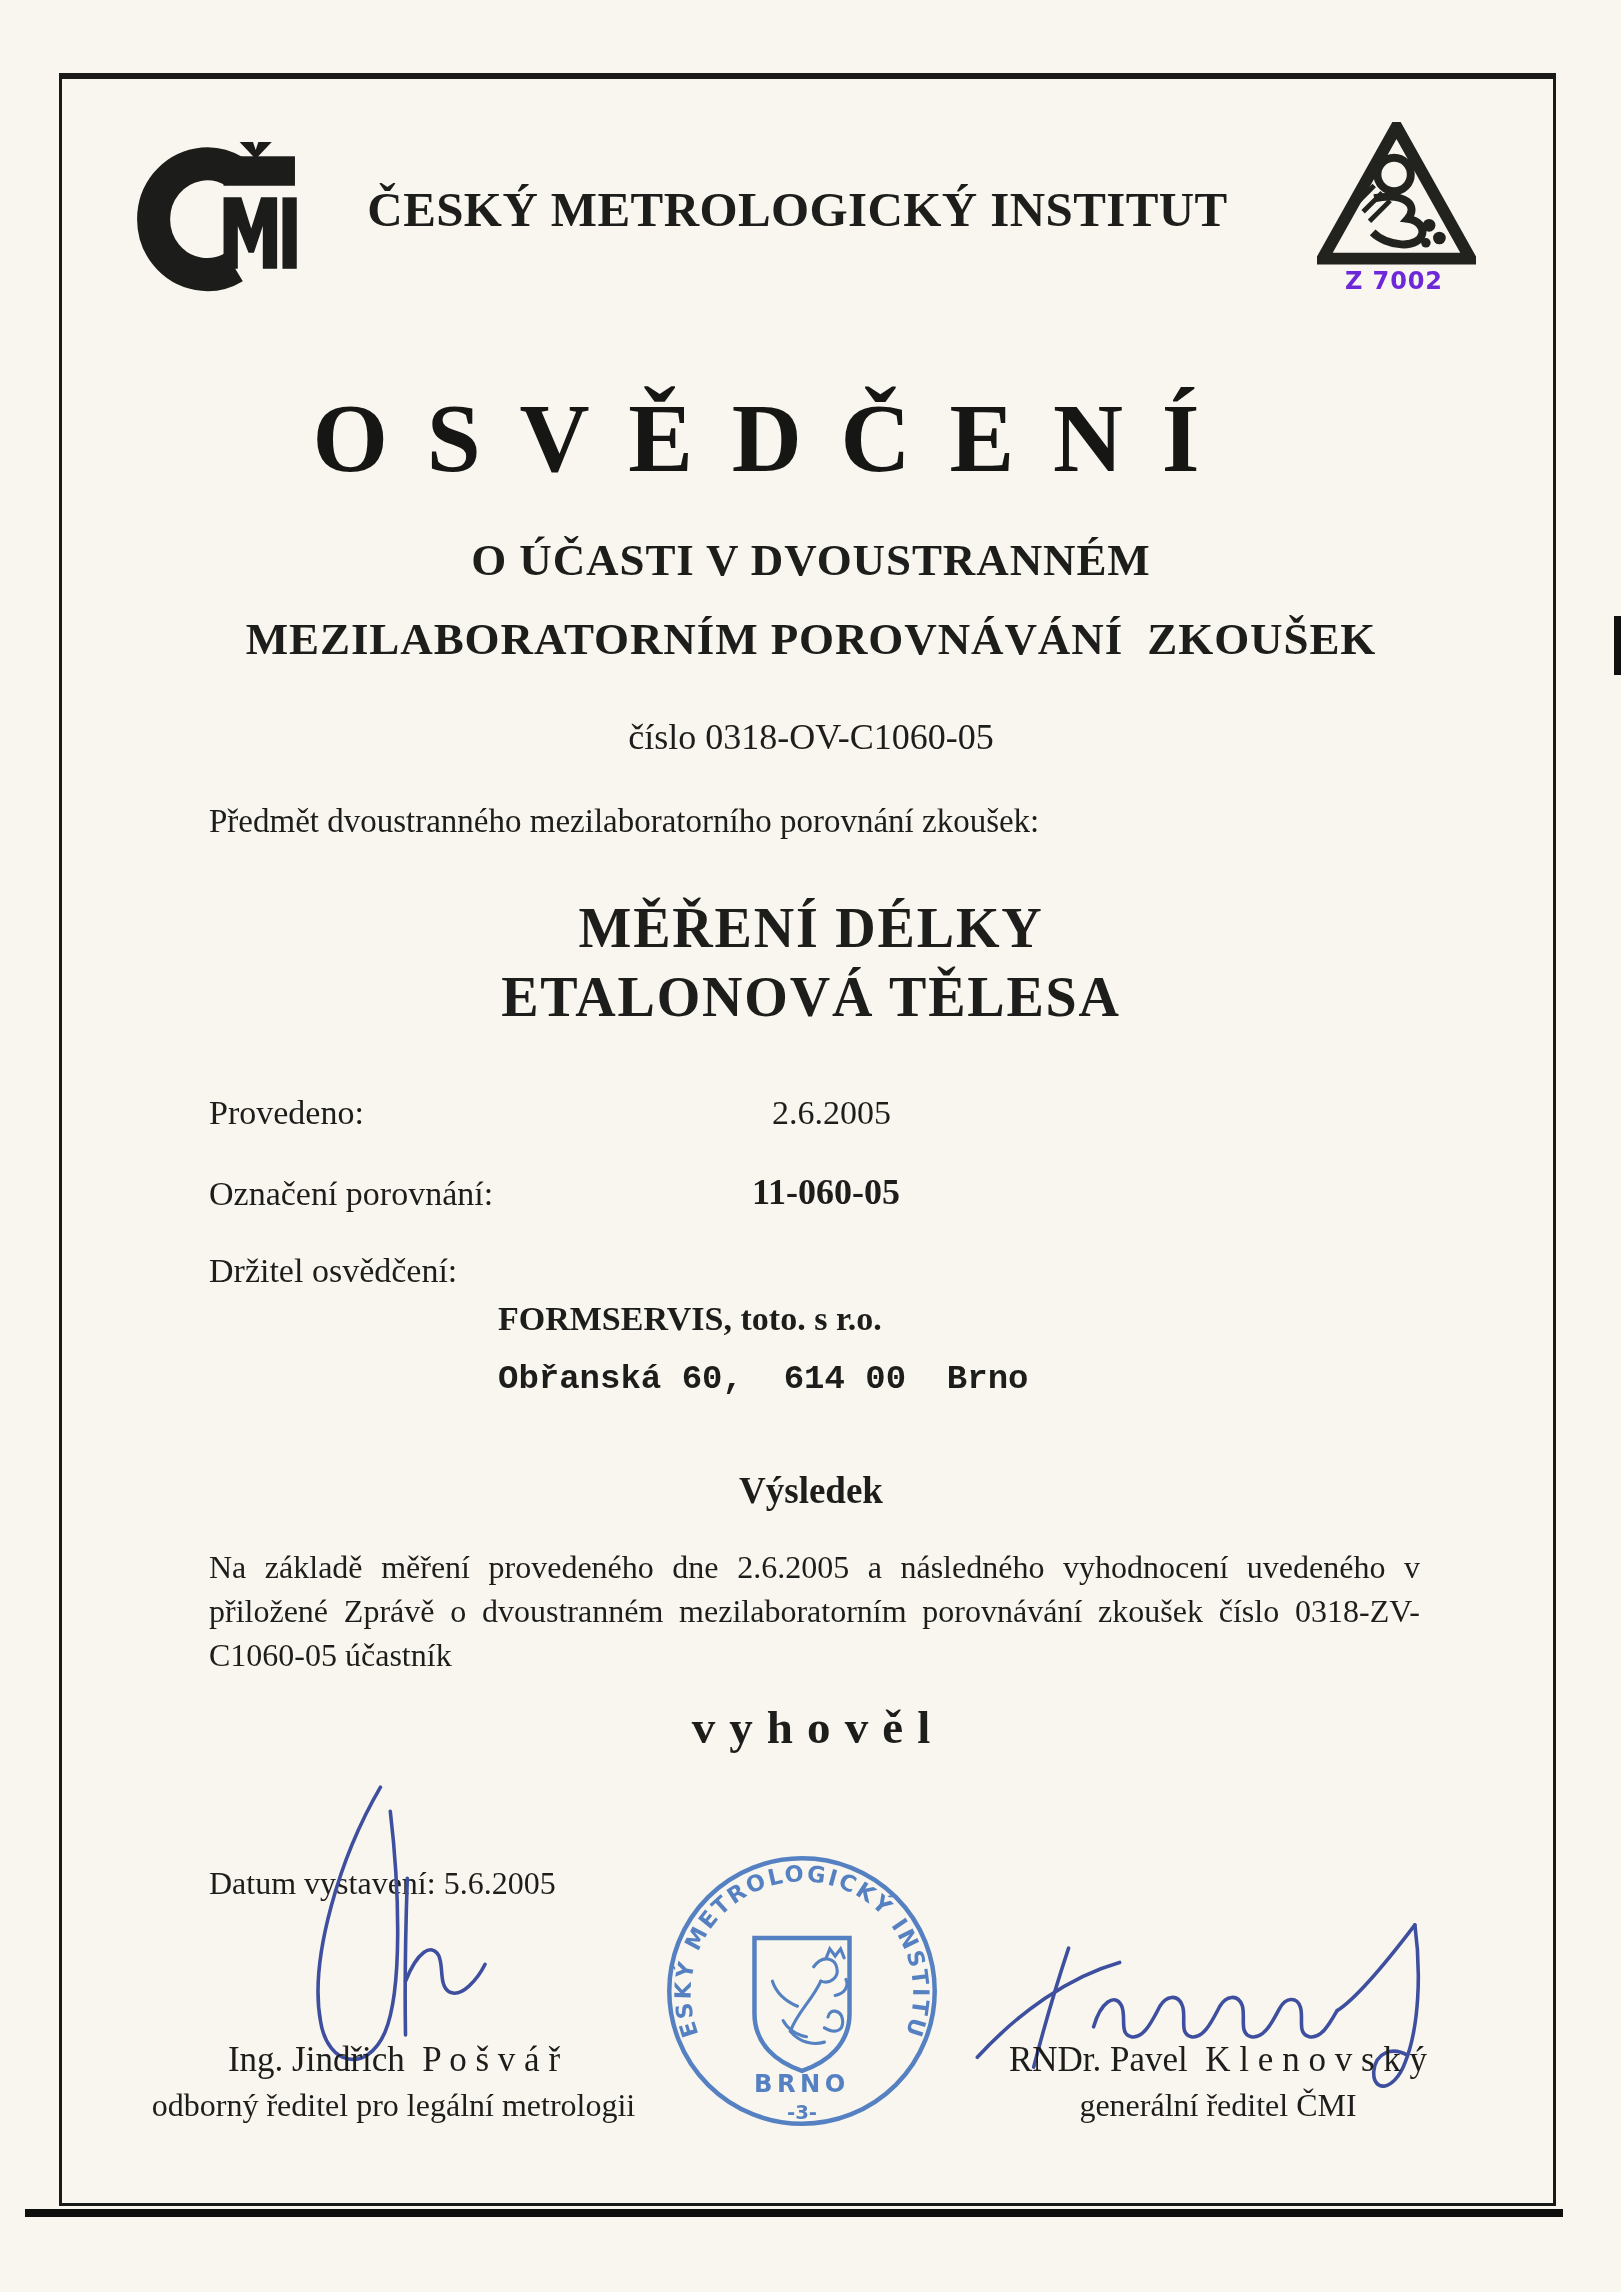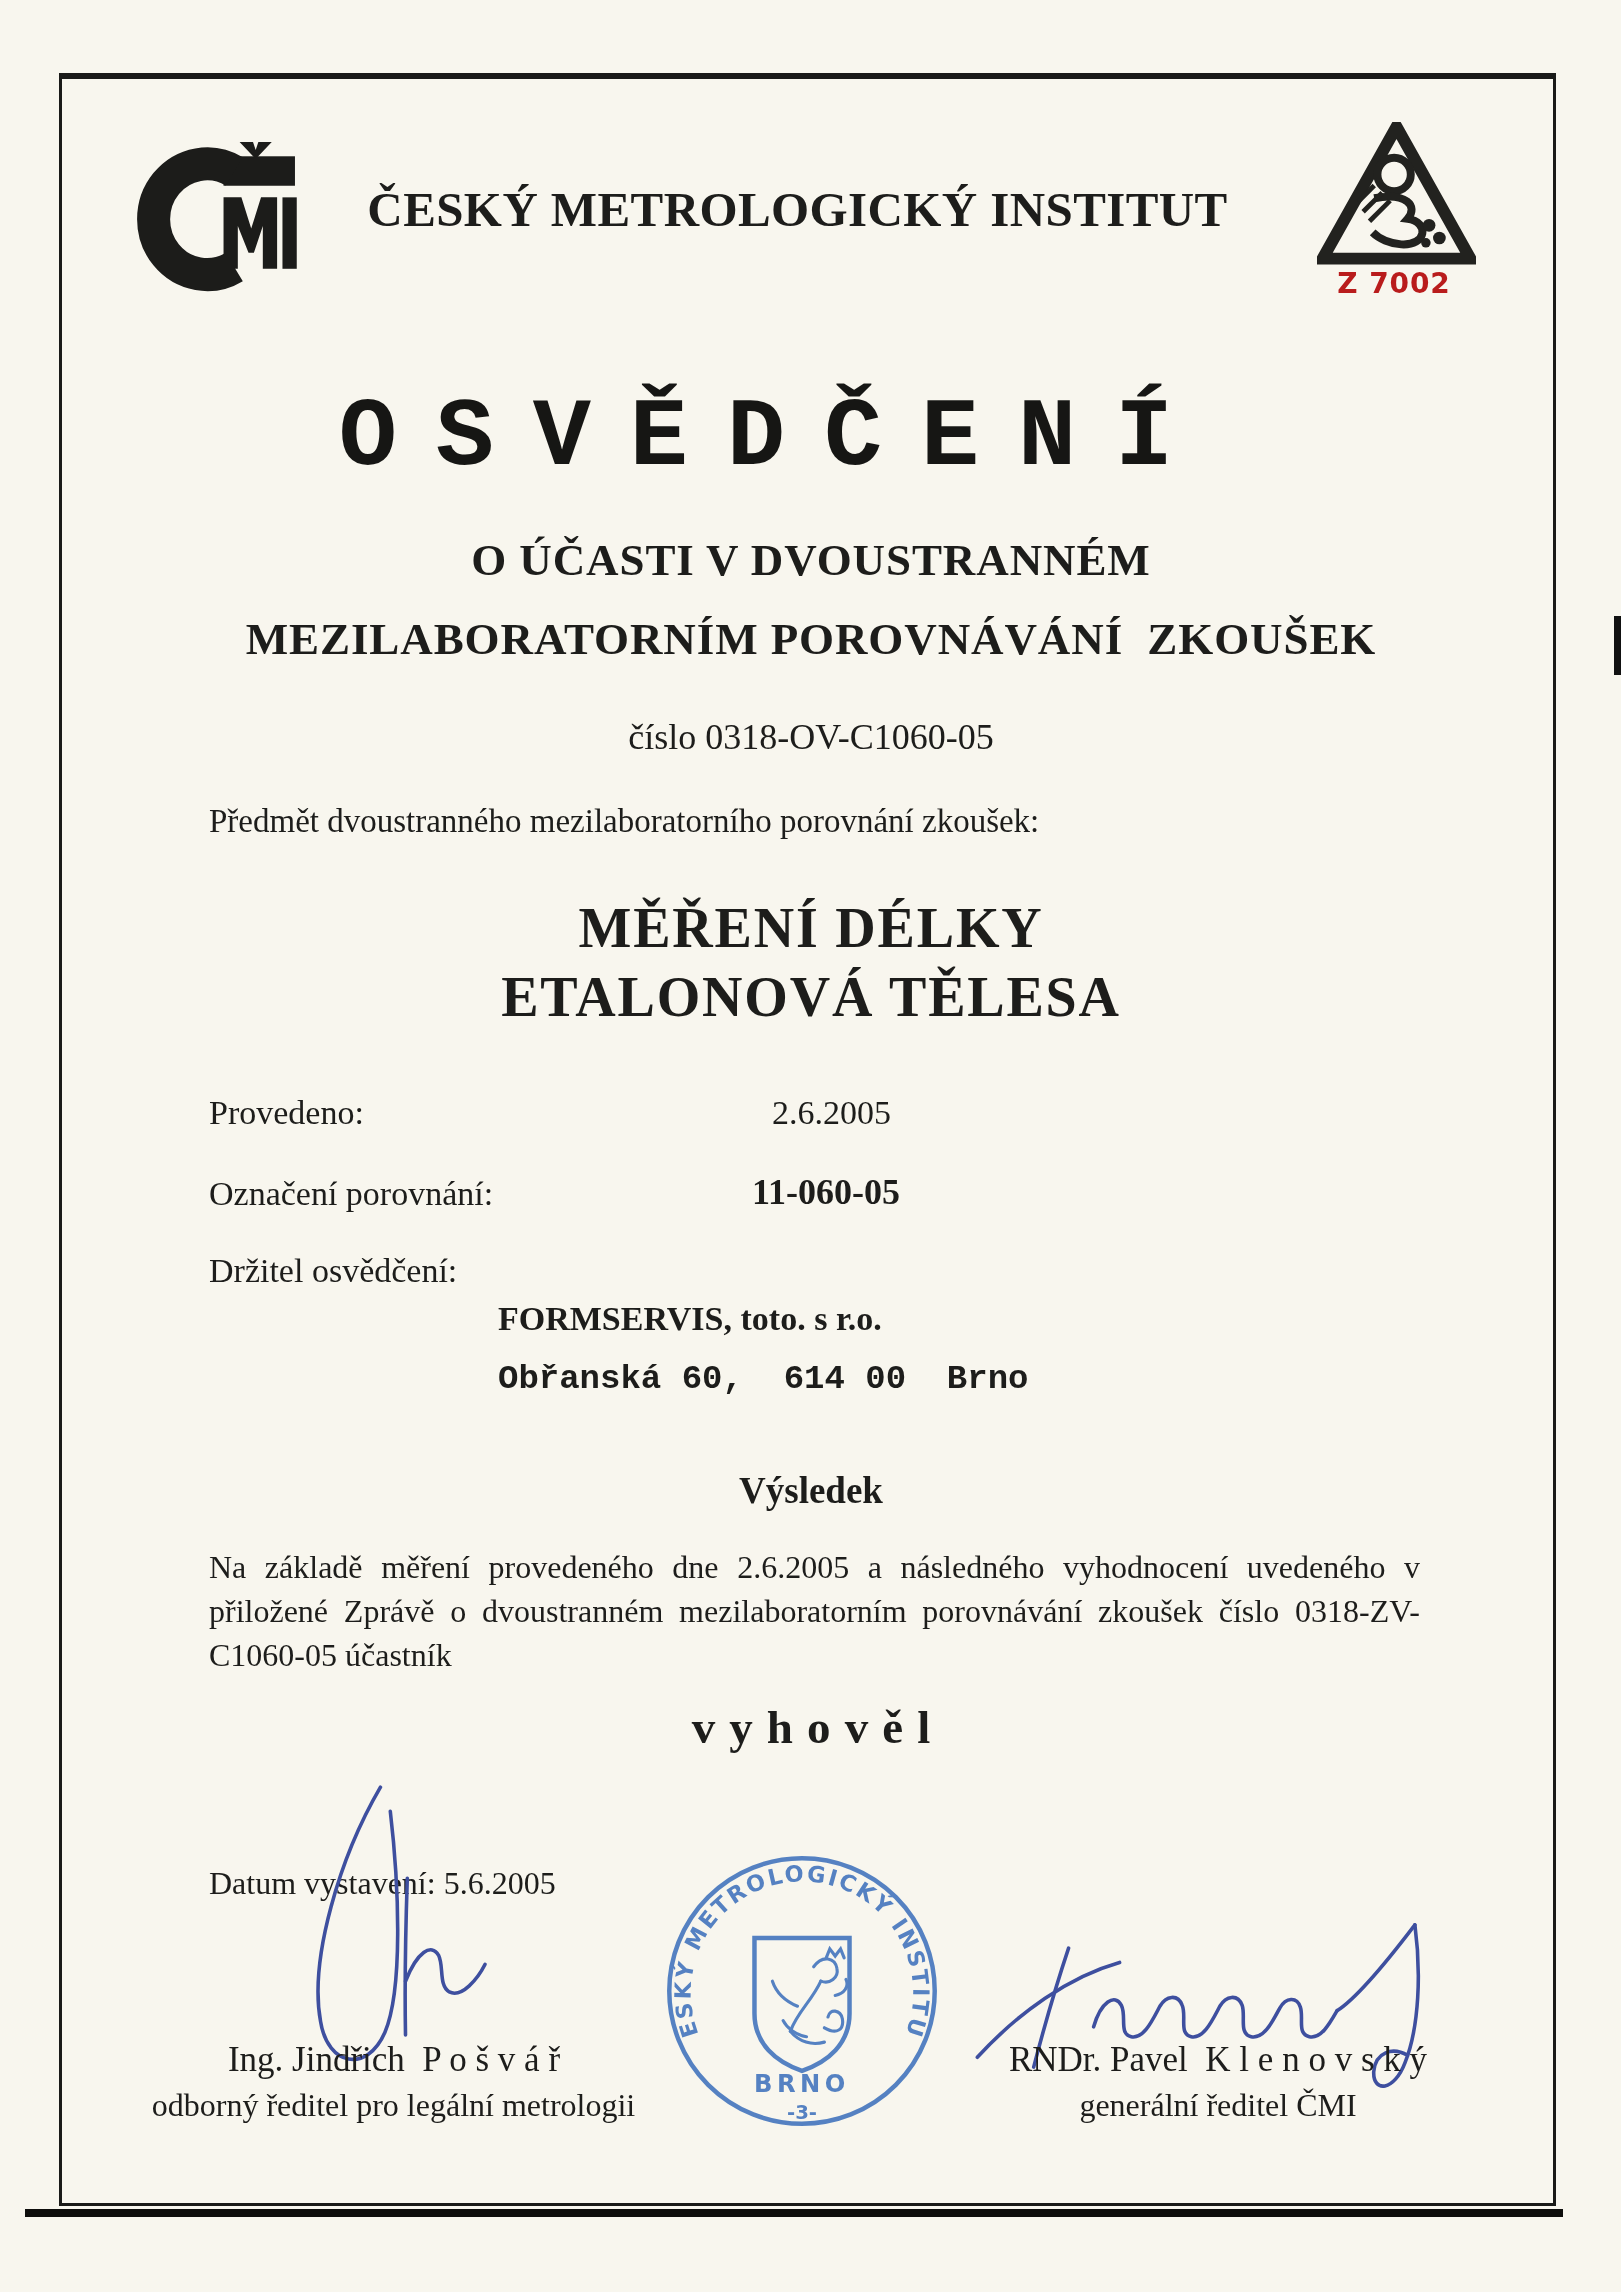--- a/index.html
+++ b/index.html
@@ -10,24 +10,24 @@
   .abs{position:absolute;}
   .center{text-align:center;}
   .pre{white-space:pre;}
   .frame{
     left:59px;top:73px;width:1497px;height:2133px;
     border:3.6px solid #1a1a18;border-top-width:6.3px;box-sizing:border-box;
   }
   .bottom-rule{left:25px;top:2209px;width:1538px;height:8px;background:#0e0e0c;}
   .edge-artifact{left:1614px;top:616px;width:8px;height:59px;background:#111;}
   .institute{left:296px;top:181px;width:1003px;font-size:49px;font-weight:bold;letter-spacing:0.4px;}
-  .z-label{left:1300px;top:267px;width:188px;font-size:28px;font-weight:bold;
-    font-family:"DejaVu Sans",sans-serif;letter-spacing:0.9px;color:#b91c1c;}
+  .z-label{left:1300px;top:267px;width:188px;font-size:24px;font-weight:bold;
+    font-family:"DejaVu Sans",sans-serif;letter-spacing:0.9px;color:#6d28d9;}
   .main-title{left:0;top:383px;width:1512px;font-size:97px;font-weight:bold;
-    letter-spacing:0.40em;text-indent:0.40em;color:#161614;font-family:Liberation Mono, monospace;}
+    letter-spacing:0.40em;text-indent:0.40em;color:#161614;}
   .sub1{left:0;top:534px;width:1622px;font-size:45px;font-weight:bold;letter-spacing:0.9px;}
   .sub2{left:0;top:613px;width:1622px;font-size:45px;font-weight:bold;letter-spacing:0.9px;}
   .cert-num{left:0;top:716px;width:1622px;font-size:36px;}
   .predmet{left:209px;top:803px;font-size:33px;}
   .subject1{left:0;top:896px;width:1622px;font-size:56px;font-weight:bold;letter-spacing:1.8px;}
   .subject2{left:0;top:965px;width:1622px;font-size:56px;font-weight:bold;letter-spacing:1.8px;}
   .flabel{font-size:34px;}
   .fvalue{font-size:34px;}
   .bold{font-weight:bold;}
   .row-provedeno-label{left:209px;top:1094px;}

